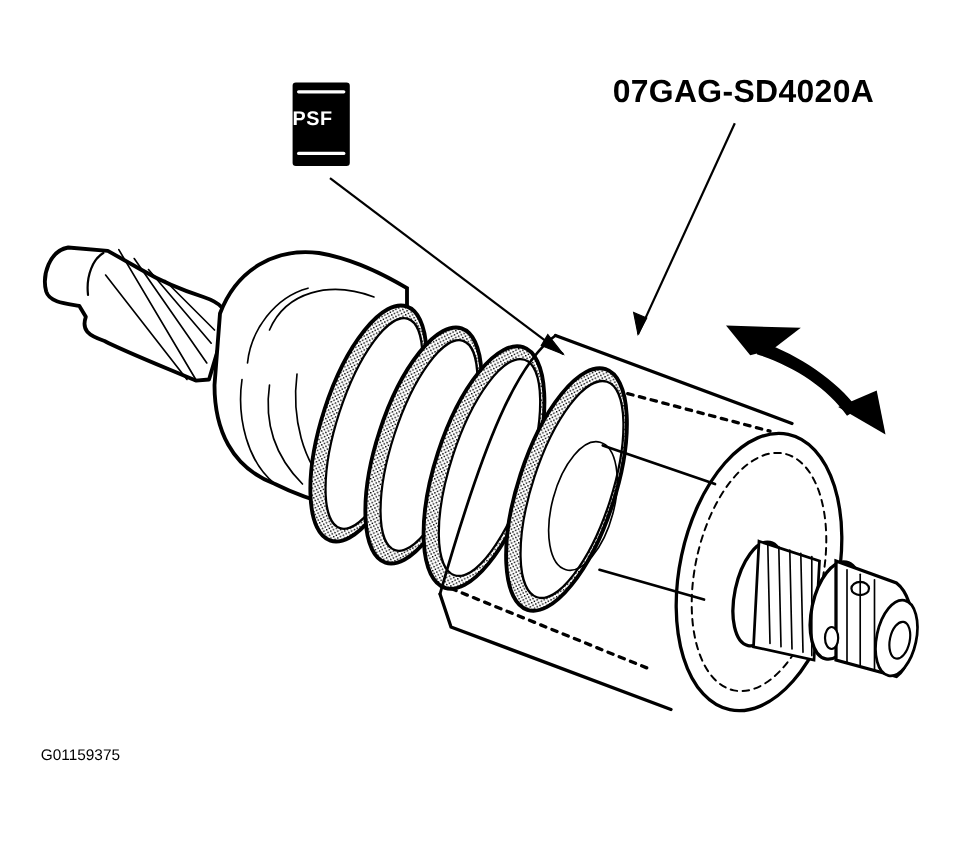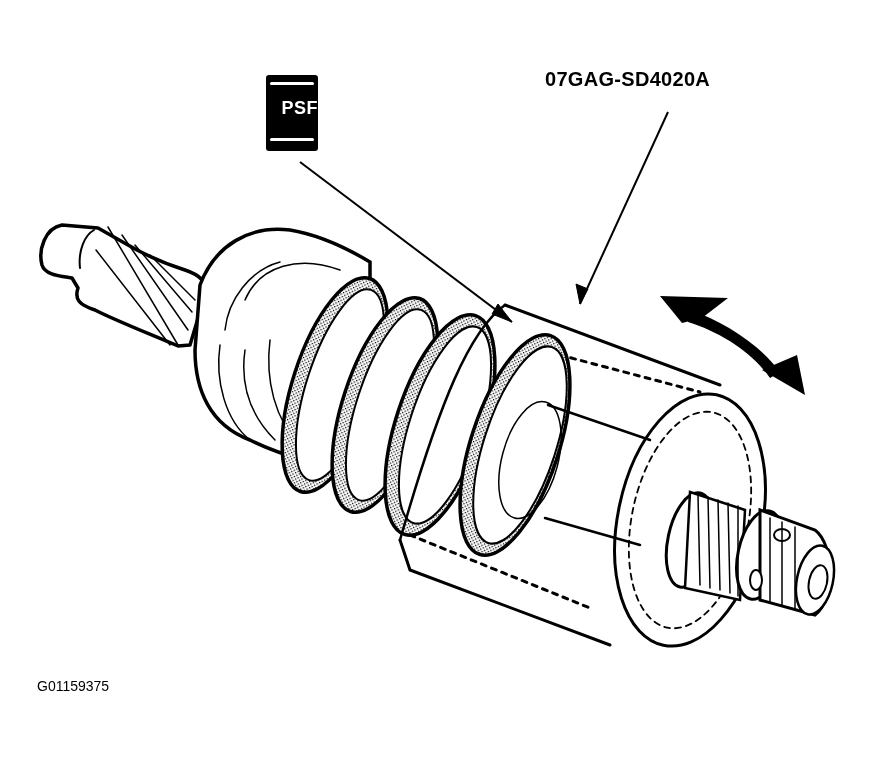--- a/index.html
+++ b/index.html
@@ -1,29 +1,29 @@
 <!DOCTYPE html>
 <html><head>
   <meta charset="utf-8">
   <style>
     html, body { margin: 0; padding: 0; background: #ffffff; }
     body { width: 877px; height: 774px; position: relative; overflow: hidden;
            font-family: "Liberation Sans", sans-serif; }
     #figure { position: absolute; left: 0; top: 0; width: 877px; height: 774px; }
-    .tool-label { position: absolute; left: 545px; top: 68px; font-size: 20px; font-weight: bold;
+    .tool-label { position: absolute; left: 557px; top: 68px; font-size: 29px; font-weight: bold;
                   color: #000; letter-spacing: 0.3px; white-space: nowrap; }
     .figure-id { position: absolute; left: 37px; top: 678px; font-size: 14px; color: #000;
                  white-space: nowrap; }
     .psf-can { position: absolute; left: 266px; top: 75px; width: 52px; height: 76px; }
     .psf-can .body { position: absolute; left: 0; top: 0; width: 52px; height: 76px; background: #000;
                      border-radius: 3px; }
     .psf-can .band { position: absolute; left: 4px; width: 44px; height: 3px; background: #fff; border-radius: 2px; }
     .psf-can .band.top { top: 7px; }
     .psf-can .band.bot { top: 63px; }
-    .psf-can .text { position: absolute; left: 0; top: 23px; width: 52px; text-align: right; color: #fff;
+    .psf-can .text { position: absolute; left: 0; top: 23px; width: 52px; text-align: left; color: #fff;
                      font-weight: bold; font-size: 18px; letter-spacing: 0.5px; }
   </style>
 </head>
 <body>
 
 <svg id="figure" viewBox="0 0 877 774" xmlns="http://www.w3.org/2000/svg">
   <defs>
     <pattern id="stipple" width="4" height="4" patternUnits="userSpaceOnUse">
       <rect width="4" height="4" fill="#fff"></rect>
       <rect x="0" y="0" width="1.3" height="1.3" fill="#000"></rect>

